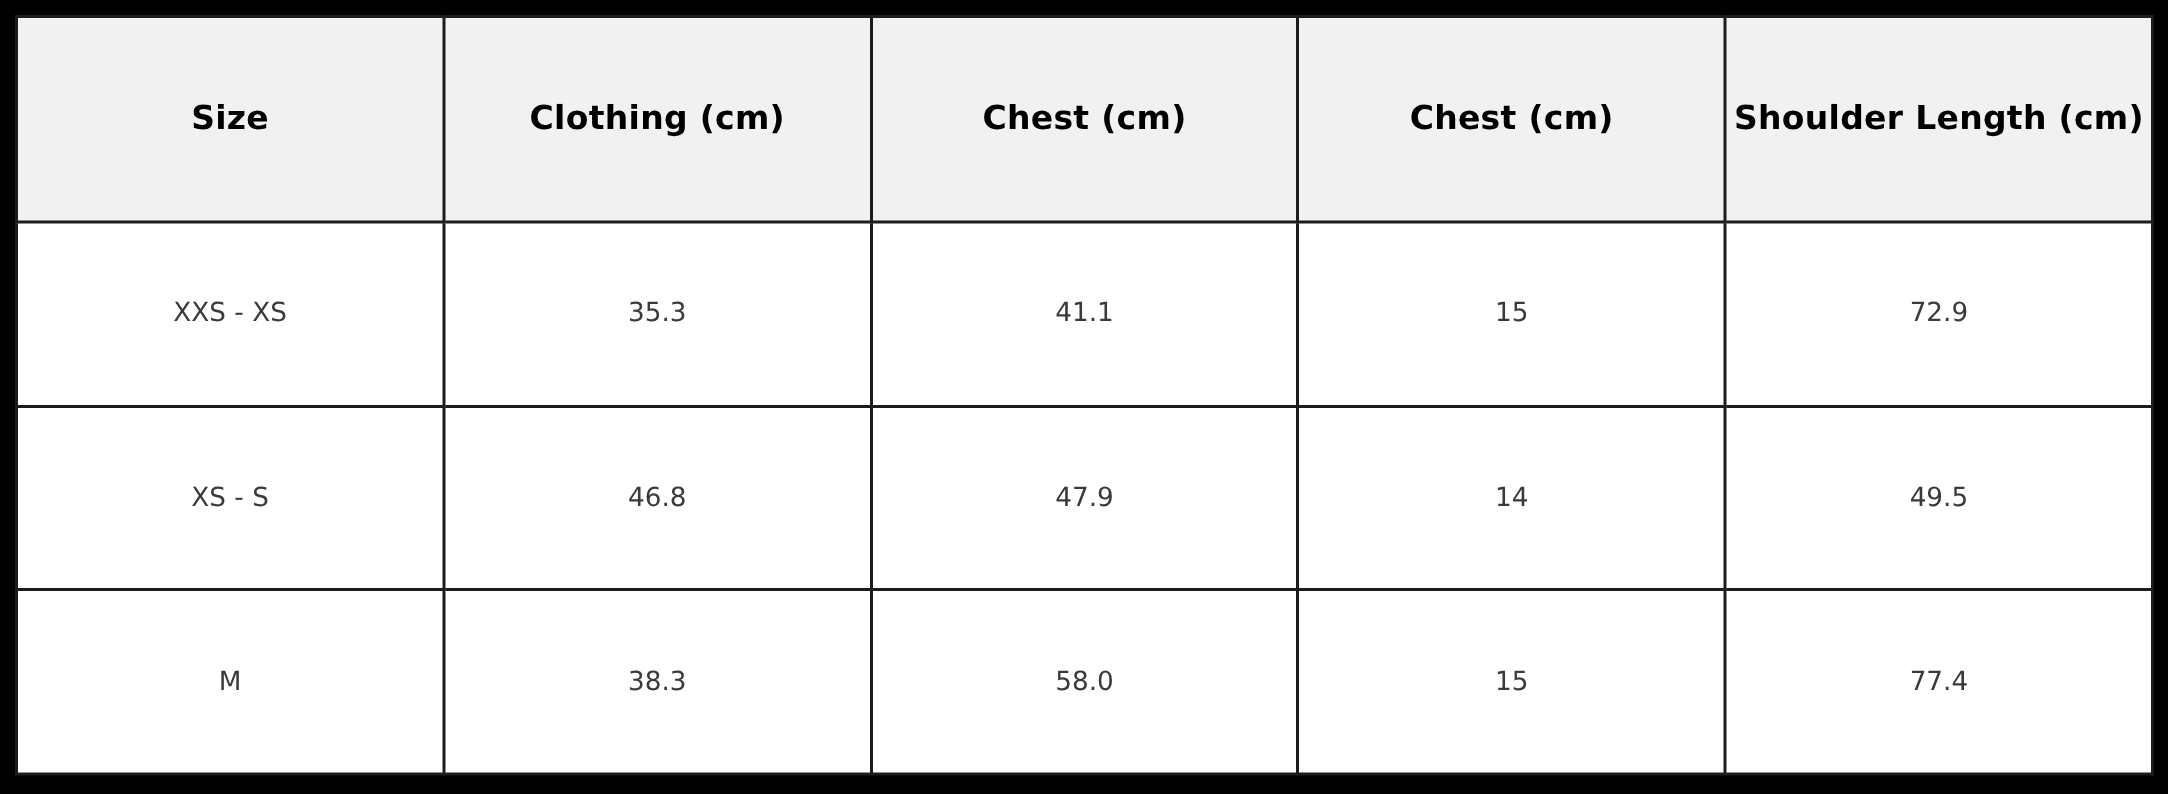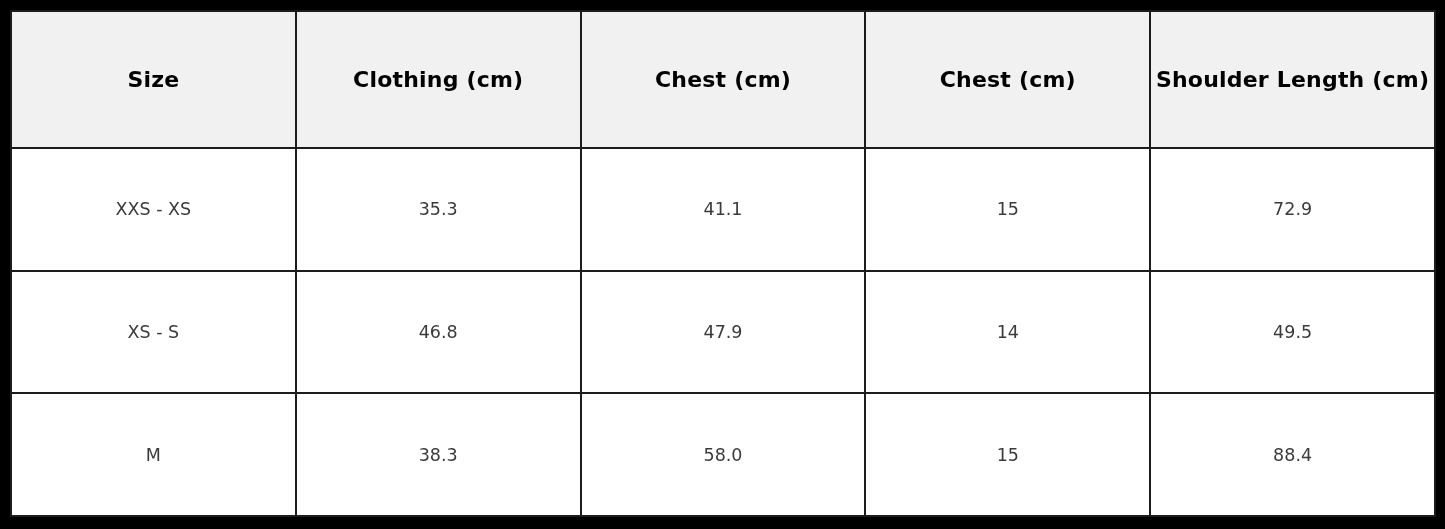--- a/index.html
+++ b/index.html
@@ -75,17 +75,17 @@
         <td>46.8</td>
         <td>47.9</td>
         <td>14</td>
         <td>49.5</td>
       </tr>
       <tr>
         <td>M</td>
         <td>38.3</td>
         <td>58.0</td>
         <td>15</td>
-        <td>88.4</td>
+        <td>77.4</td>
       </tr>
     </tbody>
   </table>
 </div>
 
 </body></html>

